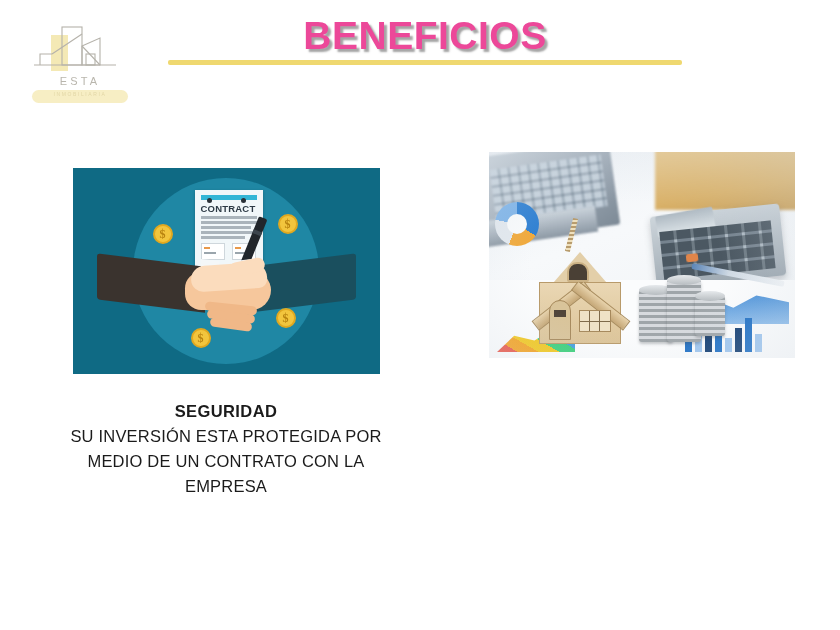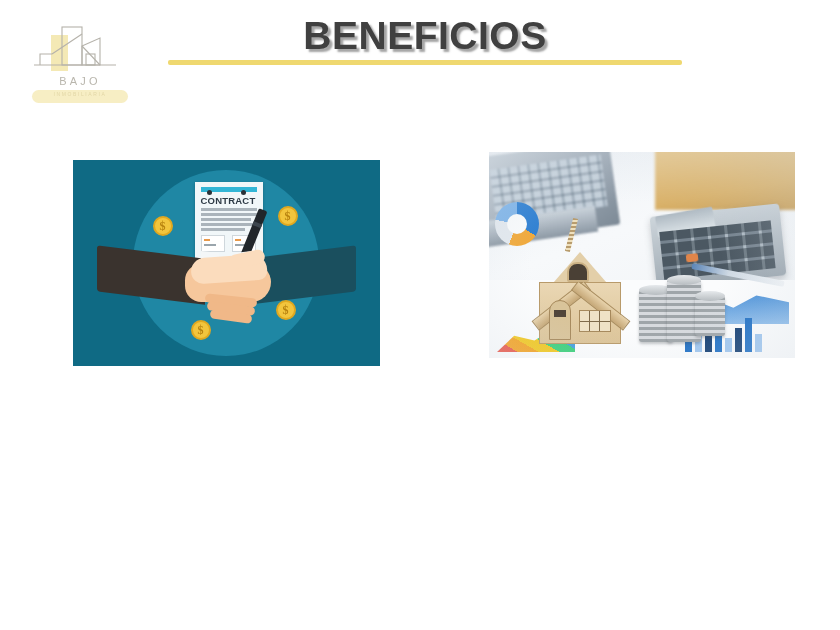--- a/index.html
+++ b/index.html
@@ -73,21 +73,21 @@
 
   
   .page-title {
     position: absolute;
     left: 168px;
     top: 14px;
     width: 514px;
     text-align: center;
     font-size: 39px;
     font-weight: bold;
-    color: #404040;
+    color: #ec4899;
     letter-spacing: .5px;
     text-shadow: 3px 3px 2px rgba(90,90,90,.55);
     line-height: 44px;
   }
   .title-rule {
     position: absolute;
     left: 168px;
     top: 60px;
     width: 514px;
     height: 5px;
@@ -98,21 +98,21 @@
   
   .panel { position: absolute; }
   .panel-left  { left: 46px;  top: 152px; width: 360px; }
   .panel-right { left: 462px; top: 152px; width: 360px; }
 
   .figure {
     position: relative;
     height: 206px;
     overflow: hidden;
   }
-  .figure-left  { width: 307px; margin: 8px auto; }
+  .figure-left  { width: 307px; margin: 16px auto; }
   .figure-right { width: 306px; margin: 0 auto; }
 
   .caption {
     margin-top: 25px;
     text-align: center;
     font-size: 16.5px;
     line-height: 25px;
     color: #1b1b1b;
     letter-spacing: .2px;
   }
@@ -460,21 +460,21 @@
     <g fill="none" stroke="#b5b2aa" stroke-width="1.1">
       <rect x="32" y="3" width="20" height="38"></rect>
       <path d="M52 22 L70 14 L70 41 L52 41 Z"></path>
       <path d="M52 22 L70 41"></path>
       <path d="M10 41 L10 30 L22 30"></path>
       <path d="M22 30 L52 10"></path>
       <path d="M4 41 L86 41"></path>
       <rect x="56" y="30" width="9" height="11"></rect>
     </g>
   </svg>
-  <div class="logo-name">BAJO</div>
+  <div class="logo-name">ESTA</div>
   <div class="logo-tagline-wrap">
     <div class="logo-tagline">INMOBILIARIA</div>
   </div>
 </div>
 
 <div class="page-title">BENEFICIOS</div>
 <div class="title-rule"></div>
 
 <div class="panel panel-left">
 
@@ -520,20 +520,24 @@
       <div class="finger f2"></div>
       <div class="finger f3"></div>
 
       <div class="coin coin-1">$</div>
       <div class="coin coin-2">$</div>
       <div class="coin coin-3">$</div>
       <div class="coin coin-4">$</div>
     </div>
   </div>
 
+  <div class="caption">
+    <div class="caption-title">SEGURIDAD</div>
+    <div>SU INVERSIÓN ESTA PROTEGIDA POR MEDIO DE UN CONTRATO CON LA EMPRESA</div>
+  </div>
 </div>
 
 <div class="panel panel-right">
 
   <div class="figure figure-right">
     <div class="ill-photo">
       <div class="woodpanel"></div>
       <div class="laptop">
         <div class="laptop-keys"></div>
       </div>

